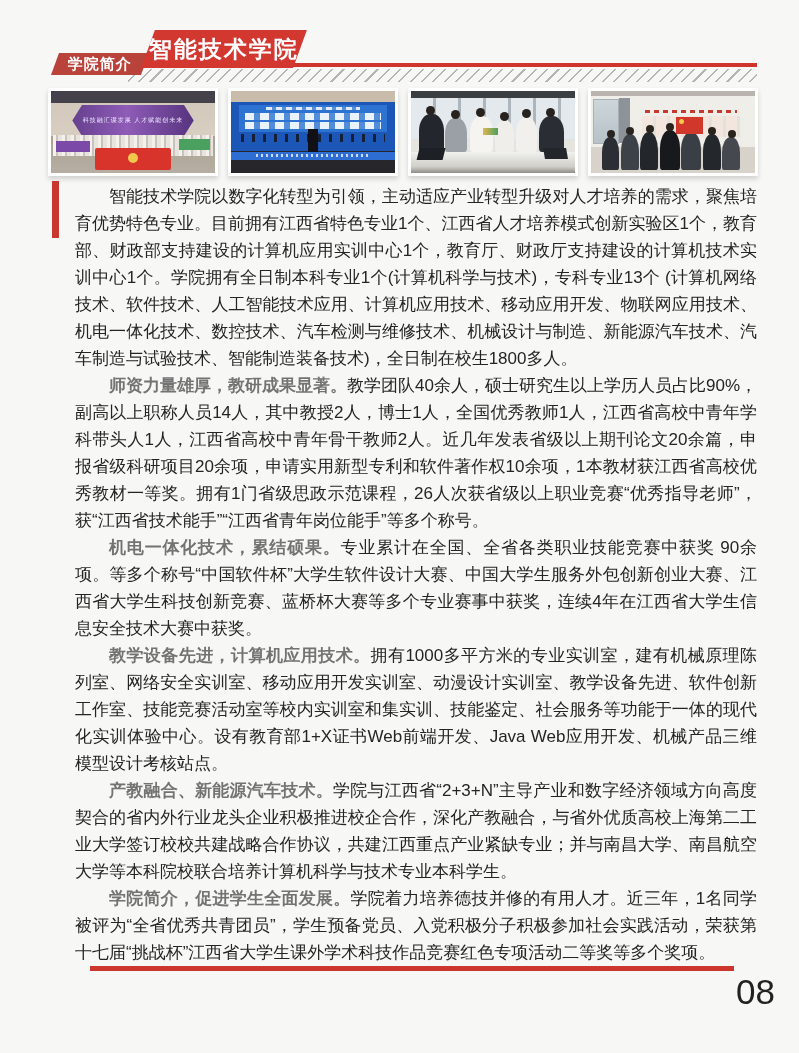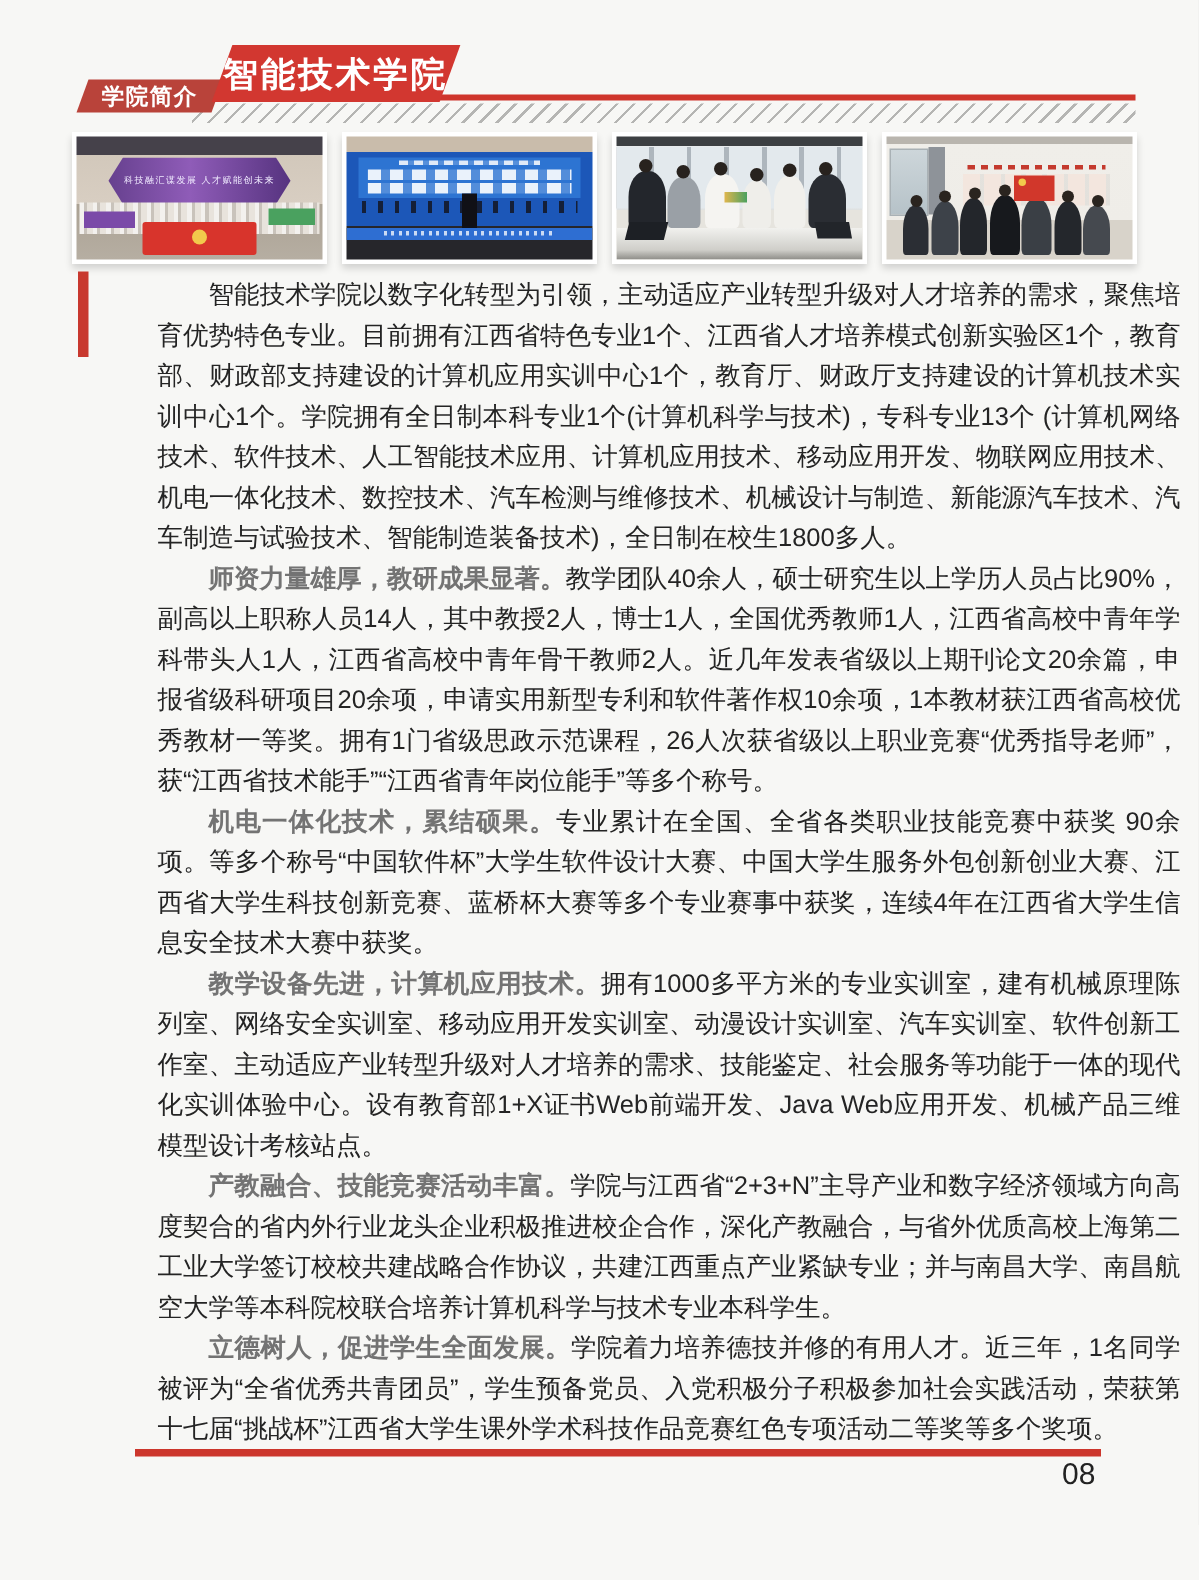--- a/index.html
+++ b/index.html
@@ -89,28 +89,28 @@
   .s4 .q1 { left:7%;  width:10%; height:40%; background:#2b2e34; }
   .s4 .q2 { left:18%; width:11%; height:44%; background:#3d4249; }
   .s4 .q3 { left:30%; width:11%; height:46%; background:#23262b; }
   .s4 .q4 { left:42%; width:12%; height:48%; background:#17191d; }
   .s4 .q5 { left:55%; width:12%; height:46%; background:#3a3f45; }
   .s4 .q6 { left:68%; width:11%; height:44%; background:#24272c; }
   .s4 .q7 { left:80%; width:11%; height:40%; background:#45494f; }
 
   
   .redbar { position:absolute; left:52px; top:181px; width:7px; height:57px; background:#c8382e; }
-  .content { position:absolute; left:75px; top:183px; width:682px;margin-left:30px; }
+  .content { position:absolute; left:75px; top:183px; width:682px; }
   .content p { margin:0; font-size:17px; line-height:27px; text-align:justify;
                text-indent:34px; color:#242424; }
   .content b { font-weight:bold; color:#737373; }
 
   
   .footline { position:absolute; left:90px; top:966px; width:644px; height:5px; background:#cc362c; }
-  .pagenum { position:absolute; left:708px; top:972px; font-size:20px; color:#222; }
+  .pagenum { position:absolute; left:736px; top:972px; font-size:35px; color:#222; }
 </style>
 </head>
 <body>
 
 <div class="sheet">
 
   <div class="hatch"></div>
   <div class="hrule"></div>
   <div class="badge">
     <span class="unskew">学院简介</span>
@@ -183,21 +183,21 @@
       </div>
     </figure>
 
   </div>
 
   <div class="redbar"></div>
   <main class="content">
     <p><b></b><span>智能技术学院以数字化转型为引领，主动适应产业转型升级对人才培养的需求，聚焦培育优势特色专业。目前拥有江西省特色专业1个、江西省人才培养模式创新实验区1个，教育部、财政部支持建设的计算机应用实训中心1个，教育厅、财政厅支持建设的计算机技术实训中心1个。学院拥有全日制本科专业1个(计算机科学与技术)，专科专业13个 (计算机网络技术、软件技术、人工智能技术应用、计算机应用技术、移动应用开发、物联网应用技术、机电一体化技术、数控技术、汽车检测与维修技术、机械设计与制造、新能源汽车技术、汽车制造与试验技术、智能制造装备技术)，全日制在校生1800多人。</span></p>
     <p><b>师资力量雄厚，教研成果显著。</b><span>教学团队40余人，硕士研究生以上学历人员占比90%，副高以上职称人员14人，其中教授2人，博士1人，全国优秀教师1人，江西省高校中青年学科带头人1人，江西省高校中青年骨干教师2人。近几年发表省级以上期刊论文20余篇，申报省级科研项目20余项，申请实用新型专利和软件著作权10余项，1本教材获江西省高校优秀教材一等奖。拥有1门省级思政示范课程，26人次获省级以上职业竞赛“优秀指导老师”，获“江西省技术能手”“江西省青年岗位能手”等多个称号。</span></p>
     <p><b>机电一体化技术，累结硕果。</b><span>专业累计在全国、全省各类职业技能竞赛中获奖 90余项。等多个称号“中国软件杯”大学生软件设计大赛、中国大学生服务外包创新创业大赛、江西省大学生科技创新竞赛、蓝桥杯大赛等多个专业赛事中获奖，连续4年在江西省大学生信息安全技术大赛中获奖。</span></p>
-    <p><b>教学设备先进，计算机应用技术。</b><span>拥有1000多平方米的专业实训室，建有机械原理陈列室、网络安全实训室、移动应用开发实训室、动漫设计实训室、汽车实训室、软件创新工作室、主动适应产业转型升级对人才培养的需求、技能鉴定、社会服务等功能于一体的现代化实训体验中心。设有教育部1+X证书Web前端开发、Java Web应用开发、机械产品三维模型设计考核站点。</span></p>
-    <p><b>产教融合、技能竞赛活动丰富。</b><span>学院与江西省“2+3+N”主导产业和数字经济领域方向高度契合的省内外行业龙头企业积极推进校企合作，深化产教融合，与省外优质高校上海第二工业大学签订校校共建战略合作协议，共建江西重点产业紧缺专业；并与南昌大学、南昌航空大学等本科院校联合培养计算机科学与技术专业本科学生。</span></p>
-    <p><b>立德树人，促进学生全面发展。</b><span>学院着力培养德技并修的有用人才。近三年，1名同学被评为“全省优秀共青团员”，学生预备党员、入党积极分子积极参加社会实践活动，荣获第十七届“挑战杯”江西省大学生课外学术科技作品竞赛红色专项活动二等奖等多个奖项。</span></p>
+    <p><b>教学设备先进，计算机应用技术。</b><span>拥有1000多平方米的专业实训室，建有机械原理陈列室、网络安全实训室、移动应用开发实训室、动漫设计实训室、教学设备先进、软件创新工作室、技能竞赛活动室等校内实训室和集实训、技能鉴定、社会服务等功能于一体的现代化实训体验中心。设有教育部1+X证书Web前端开发、Java Web应用开发、机械产品三维模型设计考核站点。</span></p>
+    <p><b>产教融合、新能源汽车技术。</b><span>学院与江西省“2+3+N”主导产业和数字经济领域方向高度契合的省内外行业龙头企业积极推进校企合作，深化产教融合，与省外优质高校上海第二工业大学签订校校共建战略合作协议，共建江西重点产业紧缺专业；并与南昌大学、南昌航空大学等本科院校联合培养计算机科学与技术专业本科学生。</span></p>
+    <p><b>学院简介，促进学生全面发展。</b><span>学院着力培养德技并修的有用人才。近三年，1名同学被评为“全省优秀共青团员”，学生预备党员、入党积极分子积极参加社会实践活动，荣获第十七届“挑战杯”江西省大学生课外学术科技作品竞赛红色专项活动二等奖等多个奖项。</span></p>
   </main>
 
   <div class="footline"></div>
   <div class="pagenum">08</div>
 
 </div>
 
 </body></html>

